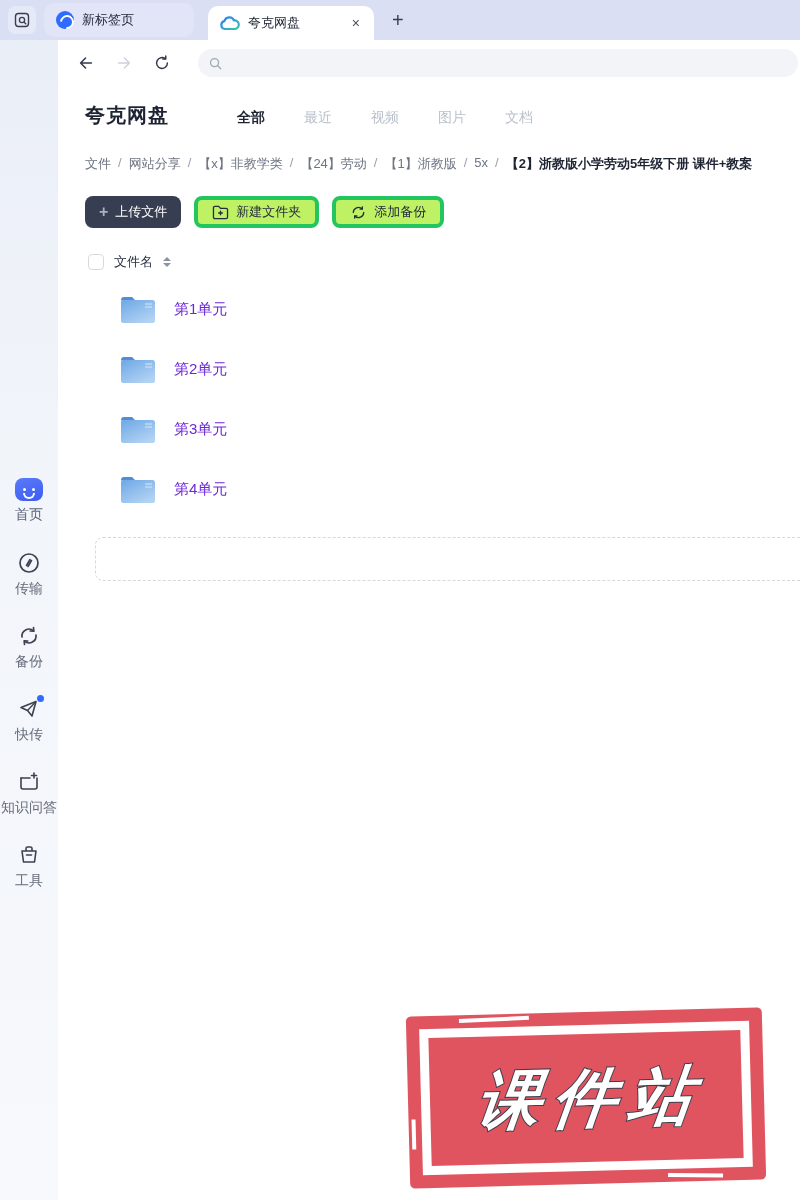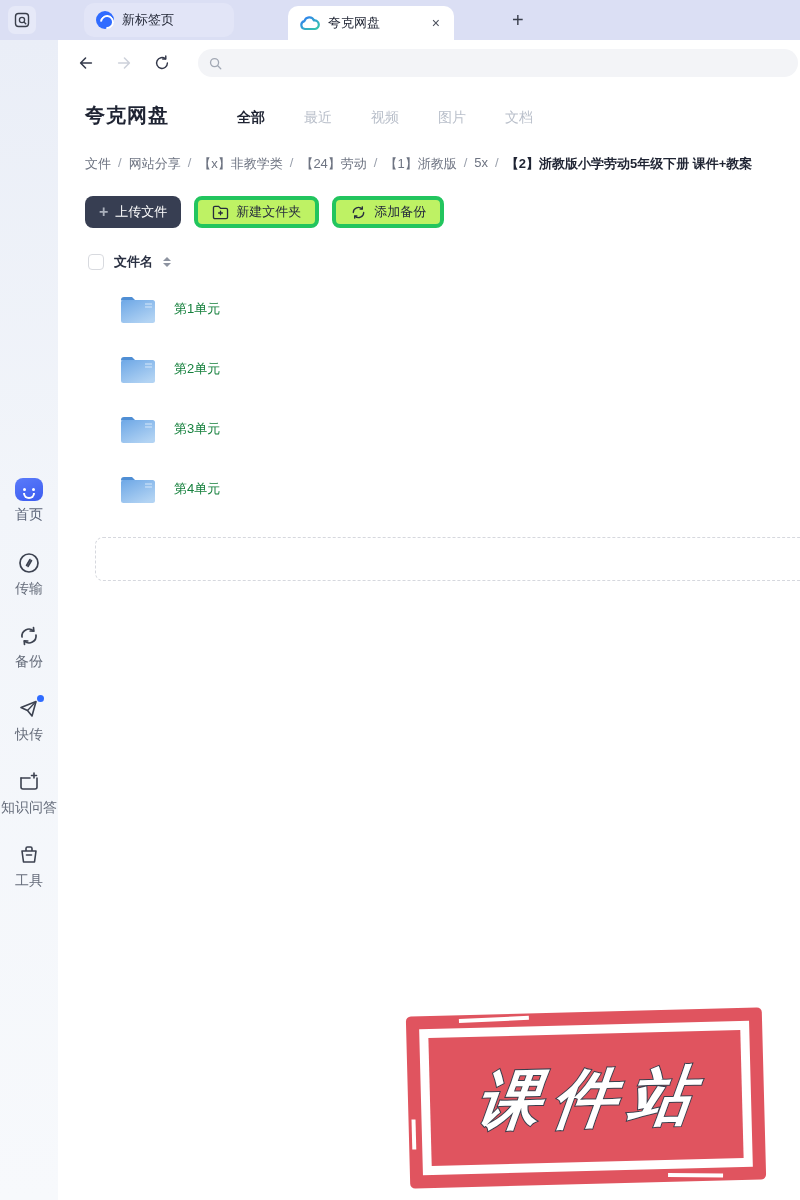--- a/index.html
+++ b/index.html
@@ -2,21 +2,21 @@
 <html><head>
 <meta charset="utf-8">
 <style>
   * { margin:0; padding:0; box-sizing:border-box; }
   html,body { width:800px; height:1200px; overflow:hidden;
     font-family:"Liberation Sans", sans-serif; background:#fff; }
   body { position:relative; }
 
   
   .tabbar { position:absolute; left:0; top:0; width:800px; height:40px;
-    background:#dbdff4; display:flex; align-items:center;gap:40px; }
+    background:#dbdff4; display:flex; align-items:center; }
   .tabsearch { width:28px; height:28px; margin-left:8px; border-radius:7px;
     background:#e6e9f8; display:flex; align-items:center; justify-content:center; cursor:pointer; }
   .tab { display:flex; align-items:center; gap:8px; height:34px; padding:0 12px;
     border-radius:10px; font-size:13px; color:#1f2433; cursor:pointer; }
   .tab.inactive { background:#e2e5f7; margin-left:8px; width:150px; }
   .tab.active { background:#ffffff; margin-left:14px; width:166px;
     height:34px; margin-top:6px; border-radius:10px 10px 0 0; position:relative; }
   .tab .title { flex:1; white-space:nowrap; overflow:hidden; }
   .tab-close { color:#4a4f5c; font-size:14px; line-height:1; padding:2px; cursor:pointer; }
   .newtab { margin-left:12px; font-size:20px; color:#3a3f4c; cursor:pointer; padding:2px 6px; }
@@ -75,30 +75,30 @@
   .toolbar { margin-top:23px; display:flex; gap:13px; }
   .btn { height:32px; border-radius:8px; display:flex; align-items:center; gap:7px;
     padding:0 14px; font-size:13px; cursor:pointer; white-space:nowrap; }
   .btn.primary { background:#373e52; color:#fff; }
   .btn.primary .plus { color:#aab0bc; font-size:16px; font-weight:bold; }
   .btn.outline { background:#bef264; border:4px solid #22c55e; color:#262c3d; }
 
   .list-header { margin-top:25px; display:flex; align-items:center; gap:10px; height:18px; }
   .checkbox { width:16px; height:16px; border:1px solid #d8dadf; border-radius:4px;
     background:#fff; cursor:pointer; margin-left:3px; }
-  .col-label { font-size:13px; color:#2a3042; font-weight:bold; }
+  .col-label { font-size:13px; color:#2a3042; font-weight:normal; }
   .sort-icon { display:flex; flex-direction:column; gap:2px; cursor:pointer; }
   .sort-icon b { width:0; height:0; border-left:4px solid transparent; border-right:4px solid transparent; }
   .sort-icon b.up { border-bottom:4px solid #8d93a0; }
   .sort-icon b.down { border-top:4px solid #8d93a0; }
 
   .rows { margin-top:8px; }
   .file-row { height:60px; display:flex; align-items:center; gap:16px; padding-left:33px;
     cursor:pointer; }
-  .folder-label { font-size:13px; color:#15803d;text-align:center; }
+  .folder-label { font-size:15px; color:#6d28d9;text-align:center; }
 
   .dropzone { margin-top:18px; margin-left:10px; width:745px; height:44px;
     border:1px dashed #d6d8de; border-radius:8px; }
 
   
   .stamp { position:absolute; left:408px; top:1012px; width:356px; height:172px;
     transform:rotate(-1.5deg); border:13px solid #e0545f; border-radius:5px;
     padding:9px; background:#fff; }
   .stamp-inner { width:100%; height:100%; background:#e0545f; display:flex;
     align-items:center; justify-content:center; }

